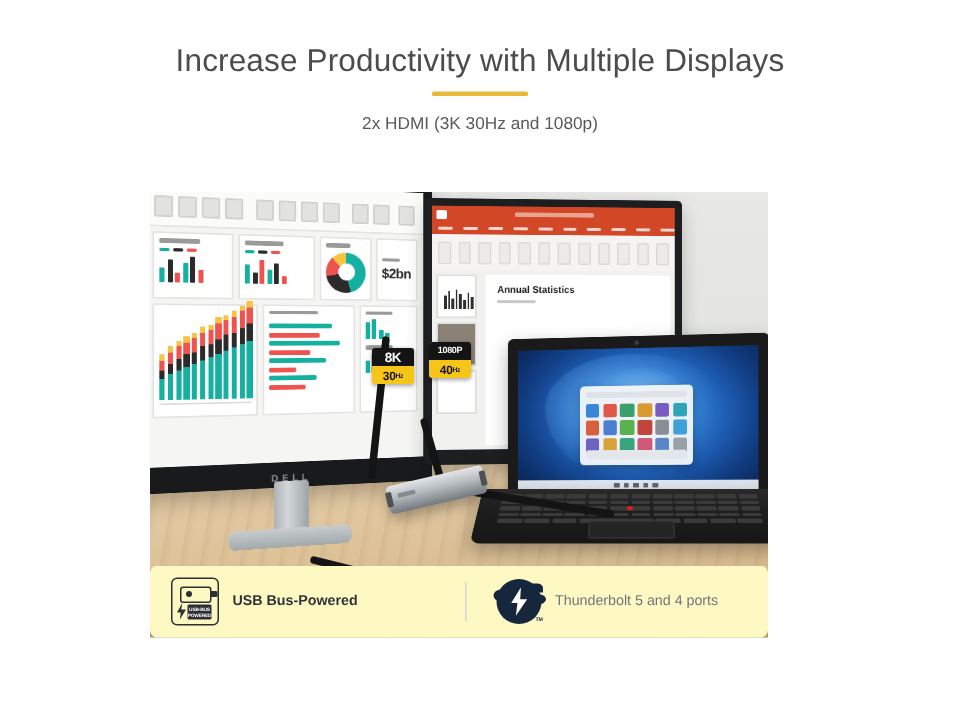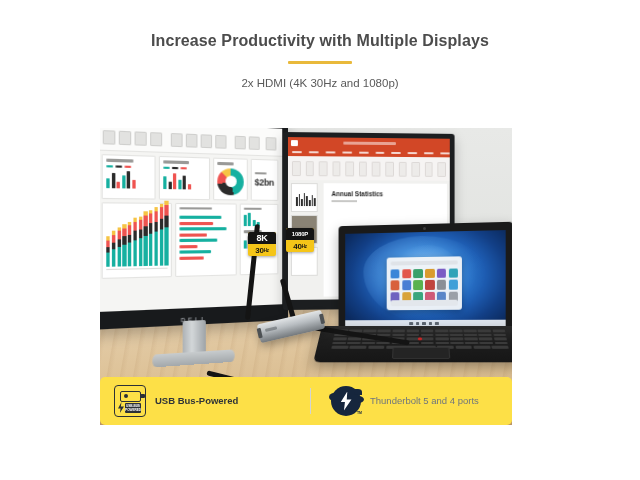--- a/index.html
+++ b/index.html
@@ -6,21 +6,21 @@
   body{
     width:640px;height:480px;background:#ffffff;overflow:hidden;
     font-family:"Liberation Sans", sans-serif;
     -webkit-font-smoothing:antialiased;
   }
   #canvas{position:relative;width:640px;height:480px;background:#fff;}
 
   
   .header{position:absolute;left:0;top:28px;width:640px;text-align:center;}
   .title{
-    font-size:16px;font-weight:700;color:#4c4c4c;letter-spacing:.1px;
+    font-size:21px;font-weight:400;color:#4c4c4c;letter-spacing:.1px;
     line-height:26px;
   }
   .accent-rule{
     width:64px;height:2.5px;background:#e9b93b;margin:7px auto 0;border-radius:1px;
   }
   .sub-wrap{margin-top:11px;}
   .sub1{font-size:11.5px;color:#5a5a5a;line-height:16px;}
   .sub2{font-size:11.5px;color:#5a5a5a;line-height:16px;margin-top:2px;}
 
   
@@ -207,21 +207,21 @@
   .badge .hz{font-size:4.5px;font-weight:700;}
 
   
   .plant{position:absolute;right:8px;top:96px;width:70px;height:96px;}
   .pot{position:absolute;left:14px;bottom:0;width:42px;height:36px;background:linear-gradient(180deg,#fbfbfa,#e2e3e1);border-radius:3px 3px 9px 9px;}
   .leaf{position:absolute;background:#2f7d32;border-radius:60% 10% 60% 10%;}
 
   
   .featbar{
     position:absolute;left:100px;top:377px;width:412px;height:48px;
-    background:#fde047;border-radius:5px;
+    background:#fef9c3;border-radius:5px;
     display:flex;align-items:center;box-sizing:border-box;padding:0 14px;
   }
   .feat{display:flex;align-items:center;gap:9px;}
   .feat.f1{width:196px;}
   .feat.f2{flex:1;padding-left:20px;}
   .divider{width:1px;height:26px;background:#d2d4d6;}
   .feat .txt{line-height:1.3;}
   .feat .t1{font-size:9.5px;font-weight:700;color:#2e3338;}
   .feat .t2{font-size:9.5px;font-weight:400;color:#6f767d;}
 
@@ -246,21 +246,21 @@
 </style>
 </head>
 <body>
 
 <div id="canvas">
 
   <div class="header">
     <div class="title">Increase Productivity with Multiple Displays</div>
     <div class="accent-rule"></div>
     <div class="sub-wrap">
-      <div class="sub1">2x HDMI (4K 30Hz and 1080p)</div>
+      <div class="sub1">2x HDMI (3K 30Hz and 1080p)</div>
     </div>
   </div>
 
   <div class="photo">
     <div class="wall">
       <div class="wall-panel"></div>
     </div>
     <div class="desk">
       <div class="desk-front"></div>
     </div>

